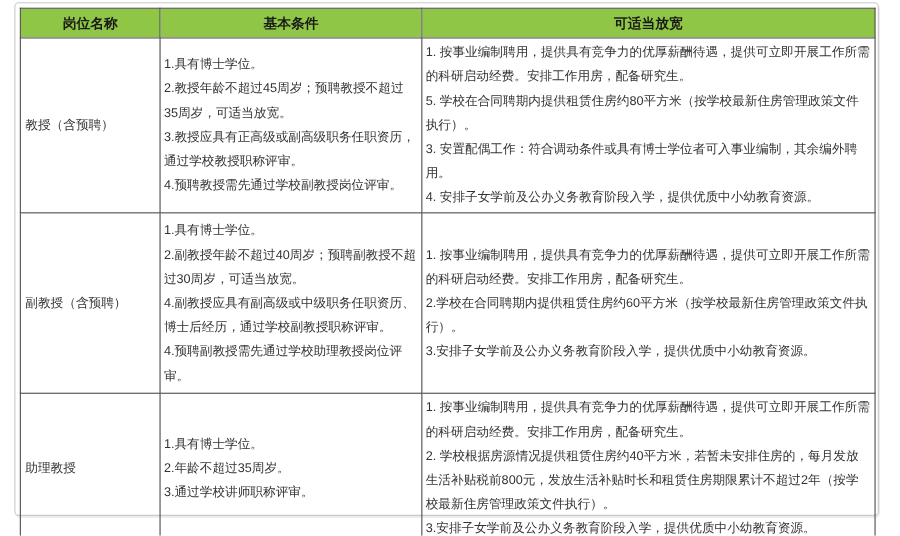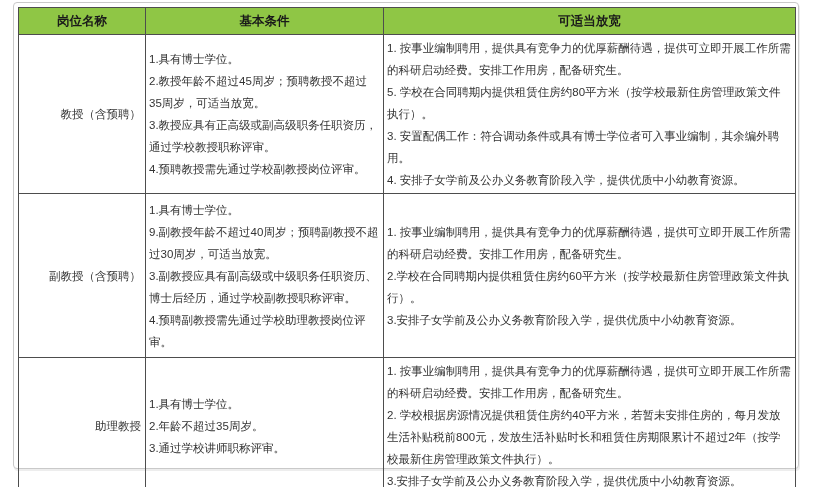--- a/index.html
+++ b/index.html
@@ -49,21 +49,21 @@
     font-size: 12.5px;
     font-weight: bold;
     height: 27px;
     text-align: center;
     padding: 2px 4px;
   }
   col.c1 { width: 127px; }
   col.c2 { width: 238px; }
   col.c3 { width: 412px; }
   td.pos {
-    text-align: right;
+    text-align: left;
     padding: 2px 4px;
   }
   td.cond, td.pol {
     text-align: left;
     padding: 2px 4px 2px 3px;
   }
   td .item {
     margin: 0;
   }
   tr.r1 { height: 133px; }
@@ -101,22 +101,22 @@
             <p class="item">1. 按事业编制聘用，提供具有竞争力的优厚薪酬待遇，提供可立即开展工作所需的科研启动经费。安排工作用房，配备研究生。</p>
             <p class="item">5. 学校在合同聘期内提供租赁住房约80平方米（按学校最新住房管理政策文件执行）。</p>
             <p class="item">3. 安置配偶工作：符合调动条件或具有博士学位者可入事业编制，其余编外聘用。</p>
             <p class="item">4. 安排子女学前及公办义务教育阶段入学，提供优质中小幼教育资源。</p>
           </td>
         </tr>
         <tr class="r2">
           <td class="pos">副教授（含预聘）</td>
           <td class="cond">
             <p class="item">1.具有博士学位。</p>
-            <p class="item">9.副教授年龄不超过40周岁；预聘副教授不超过30周岁，可适当放宽。</p>
-            <p class="item">3.副教授应具有副高级或中级职务任职资历、博士后经历，通过学校副教授职称评审。</p>
+            <p class="item">2.副教授年龄不超过40周岁；预聘副教授不超过30周岁，可适当放宽。</p>
+            <p class="item">4.副教授应具有副高级或中级职务任职资历、博士后经历，通过学校副教授职称评审。</p>
             <p class="item">4.预聘副教授需先通过学校助理教授岗位评审。</p>
           </td>
           <td class="pol">
             <p class="item">1. 按事业编制聘用，提供具有竞争力的优厚薪酬待遇，提供可立即开展工作所需的科研启动经费。安排工作用房，配备研究生。</p>
             <p class="item">2.学校在合同聘期内提供租赁住房约60平方米（按学校最新住房管理政策文件执行）。</p>
             <p class="item">3.安排子女学前及公办义务教育阶段入学，提供优质中小幼教育资源。</p>
           </td>
         </tr>
         <tr class="r3">
           <td class="pos">助理教授</td>

